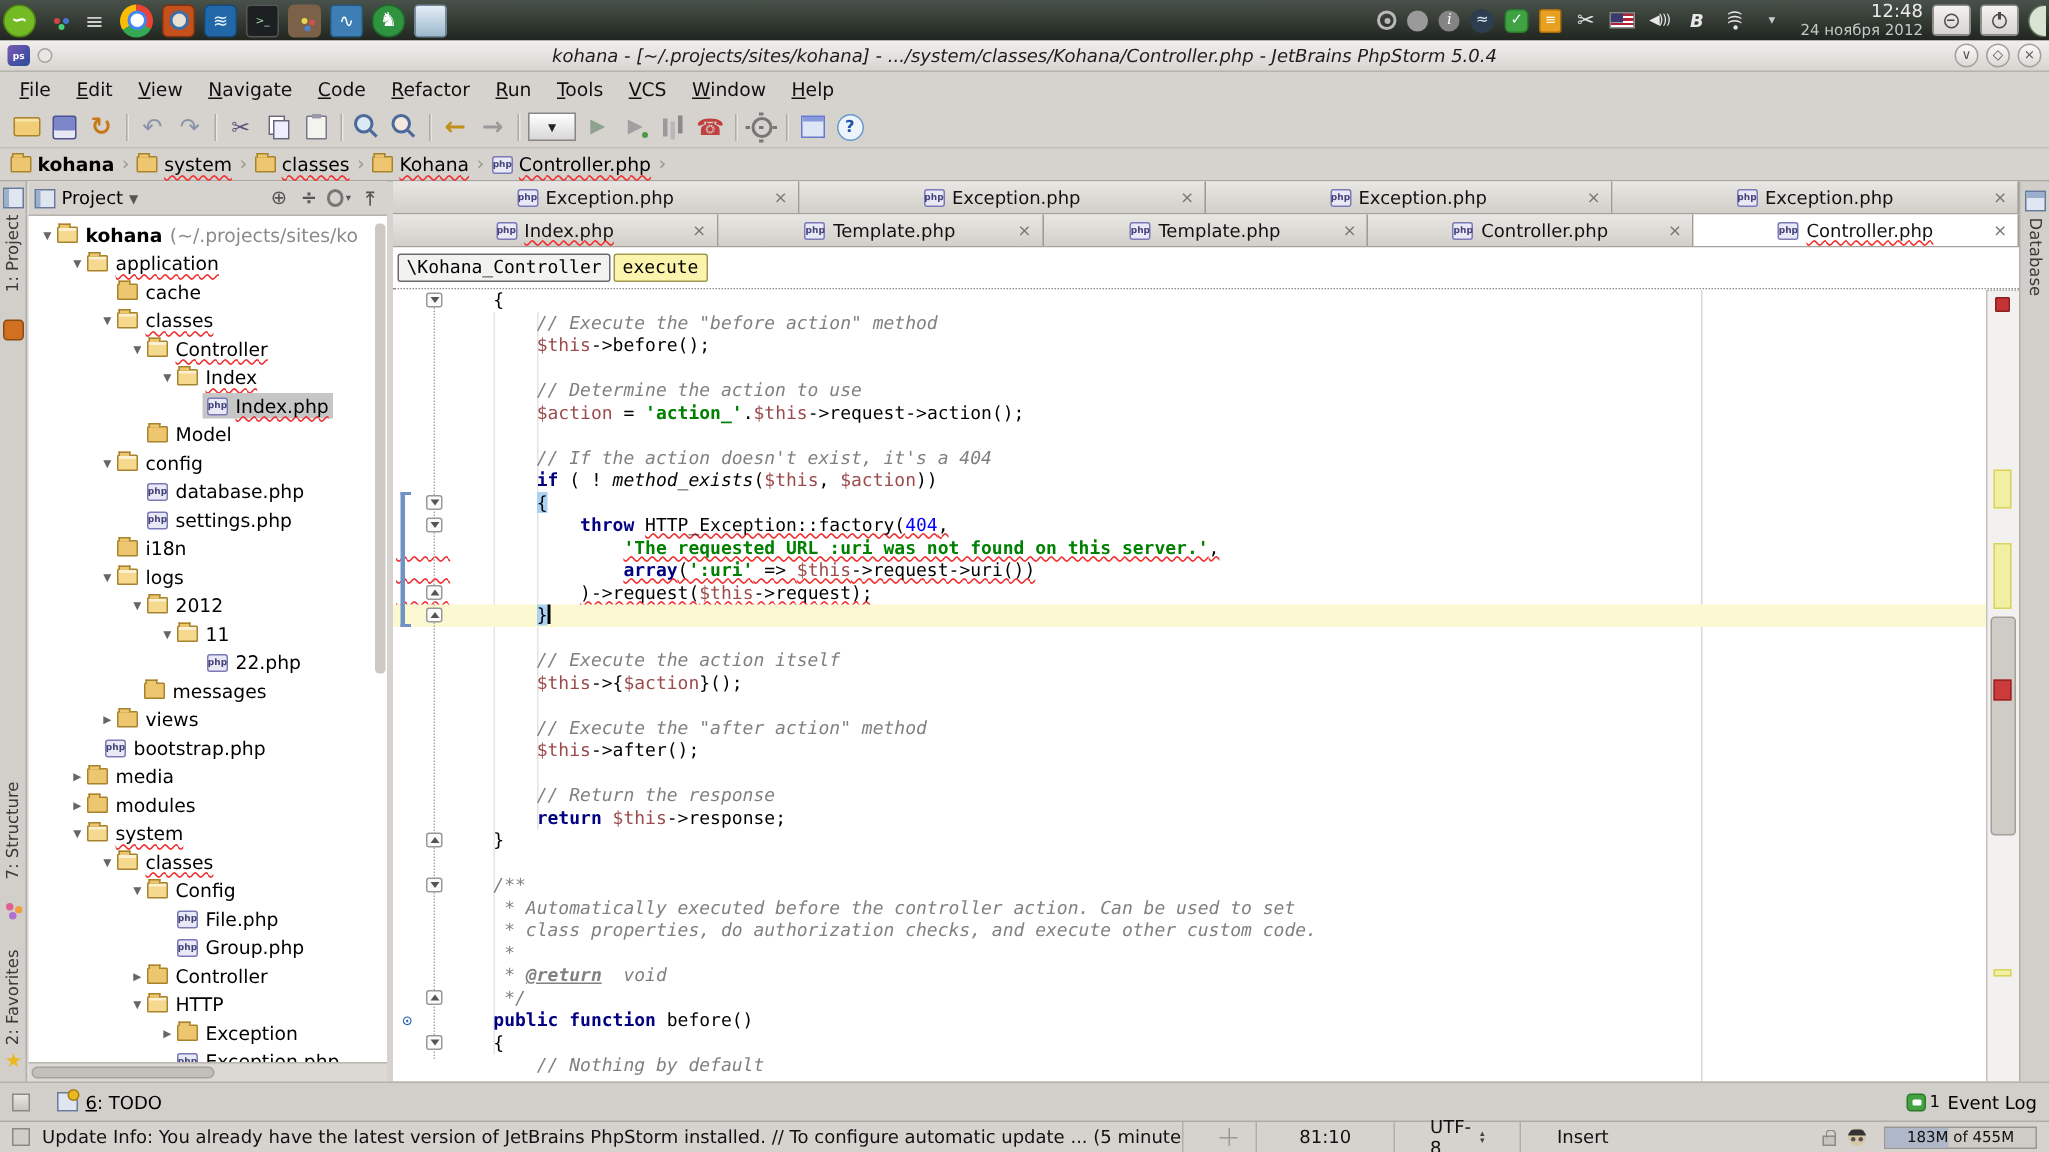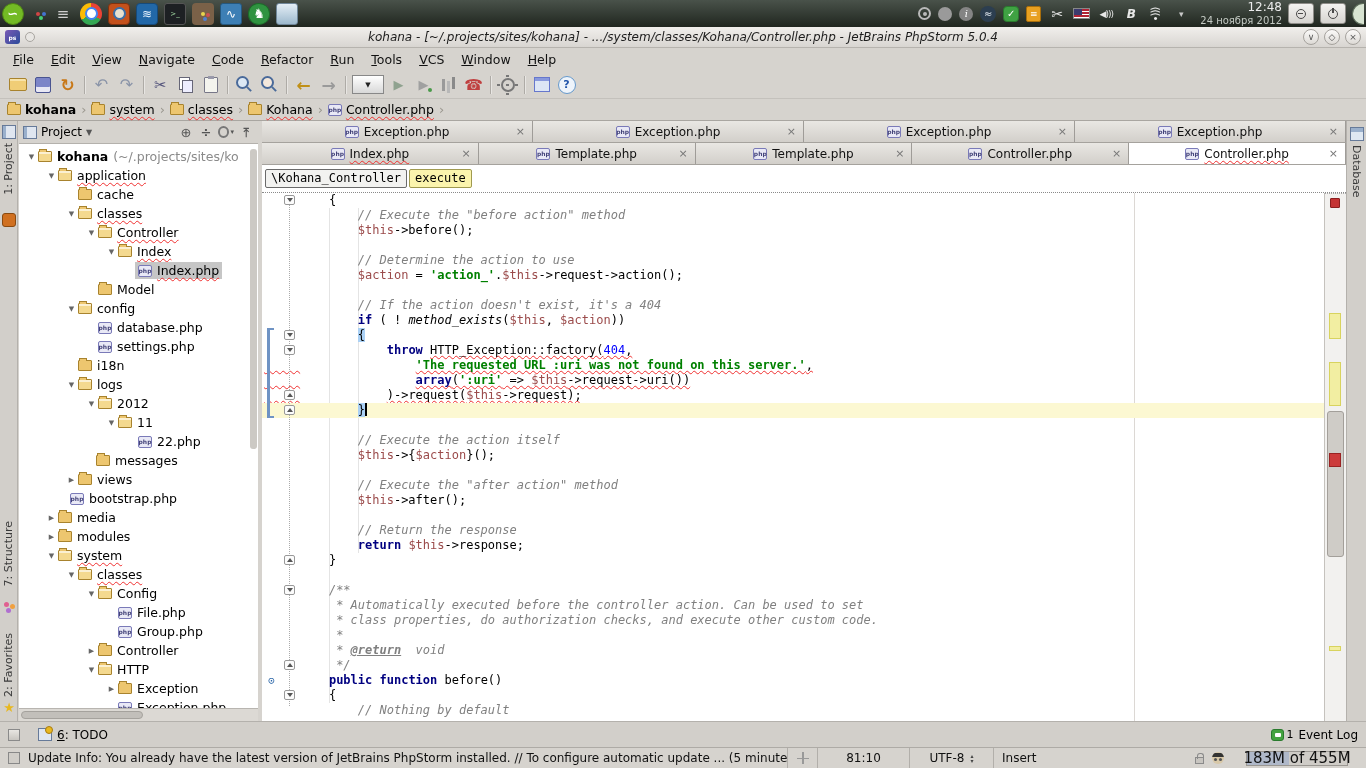--- a/index.html
+++ b/index.html
@@ -196,33 +196,33 @@
 #corner-grid{width:12px;height:12px;border:1px solid #8a8a8a;background:linear-gradient(#e8e6e2,#c8c5c0);margin-right:18px}
 .todoico{width:14px;height:13px;background:#dfe6f0;border:1px solid #667a99;margin-right:5px;position:relative}
 .todoico::after{content:"";position:absolute;right:-2px;top:-3px;width:6px;height:6px;border-radius:50%;background:#e8b820;border:1px solid #a87a10}
 .u{text-decoration:underline}
 #botsp{flex:1}
 .balloon{width:13px;height:12px;border-radius:3px;background:#44a340;border:1px solid #2a7a2e;position:relative;margin-right:2px}
 .balloon::after{content:"";position:absolute;left:3px;top:3px;width:6px;height:4px;background:#fff;border-radius:1px}
 #evcount{font-size:11px;margin-right:5px}
 
 #statusbar{position:absolute;left:0;top:747px;width:1366px;height:21px;background:#d6d3ce;border-top:1px solid #aeaba6;display:flex;align-items:center;font-size:12px;color:#111}
-.scell{height:100%;display:flex;align-items:center;justify-content:center;border-left:1px solid #b2afaa;padding:0 8px}
+.scell{height:100%;display:flex;align-items:center;justify-content:center;border-left:1px solid #b2afaa;padding:0 24px}
 #stico{width:12px;height:12px;border:1px solid #888;background:#d0cdc8;margin:0 8px;flex:0 0 auto}
 #stmsg{flex:1;white-space:nowrap;overflow:hidden}
 .spin{width:12px;height:12px;position:relative;color:#999;font-size:12px;line-height:12px;text-align:center}
 .spin::before{content:"";position:absolute;left:5.5px;top:0;width:1.5px;height:12px;background:#999}
 .spin::after{content:"";position:absolute;left:0;top:5.5px;width:12px;height:1.5px;background:#999}
 .updn{display:flex;flex-direction:column;font-size:6px;line-height:5px;color:#444;margin-left:6px}
 .lockico{width:9px;height:7px;border:1px solid #8a8a8a;background:#c8c5c0;position:relative;margin-top:4px}
 .lockico::before{content:"";position:absolute;left:1px;top:-5px;width:5px;height:5px;border:1.4px solid #8a8a8a;border-bottom:none;border-radius:3px 3px 0 0}
 .hector{width:12px;height:12px;border-radius:50%;background:#d8c8a8;position:relative;overflow:hidden}
 .hector::before{content:"";position:absolute;left:0;top:1px;width:12px;height:4px;background:#333}
 .hector::after{content:"";position:absolute;left:2px;top:6px;width:3px;height:3px;border-radius:50%;background:#555;box-shadow:5px 0 0 #555}
-#membox{width:102px;height:15px;border:1px solid #9a9792;background:#cfccc7;position:relative;margin:0 18px;font-size:15px;display:flex;align-items:center;justify-content:center}
+#membox{width:102px;height:15px;border:1px solid #9a9792;background:#cfccc7;position:relative;margin:0 8px;font-size:10px;display:flex;align-items:center;justify-content:center}
 #memused{position:absolute;left:0;top:0;bottom:0;width:42%;background:#afb8c9}
 #memtext{position:relative;z-index:1;white-space:pre}
 </style>
 </head>
 <body>
 
 <div id="osbar">
   <span id="os-left" style="display: flex; align-items: center; gap: 6px;">
       <span class="osi os-opensuse"></span>
       <span class="osi os-pager"></span>

